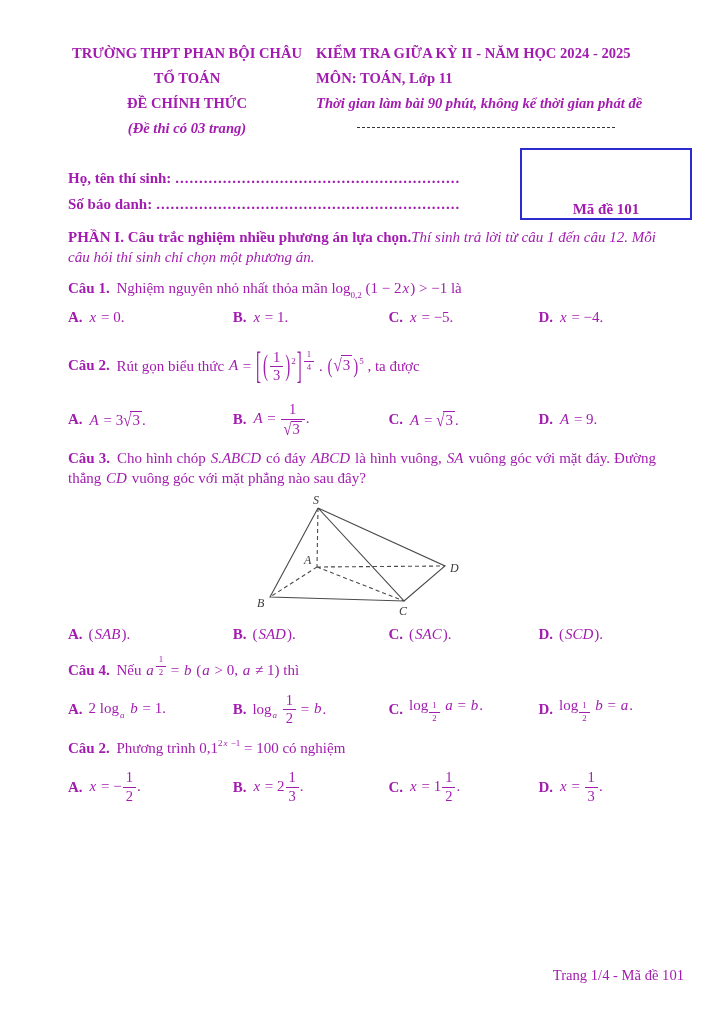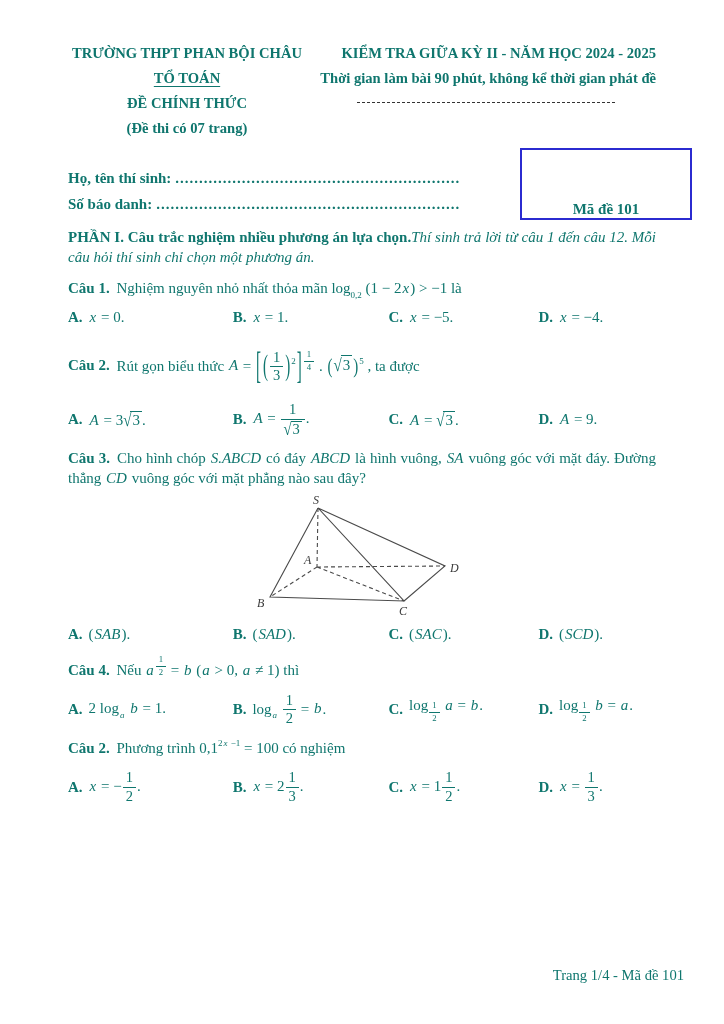--- a/index.html
+++ b/index.html
@@ -1,31 +1,31 @@
 <!DOCTYPE html>
 <html><head>
 <meta charset="utf-8">
 <style>
   html,body{margin:0;padding:0;background:#888;}
   .page{
     width:724px;height:1024px;box-sizing:border-box;background:#ffffff;
     margin:0 auto;position:relative;overflow:hidden;
     padding:44px 68px 0 68px;
     font-family:"Liberation Serif","DejaVu Serif",serif;
-    font-size:15px;color:#0f766e;
+    font-size:15px;color:#a21caf;
   }
   b{font-weight:bold}
   
   .exam-header{display:flex}
   .h-left{width:238px;text-align:center;flex:0 0 auto}
-  .h-right{flex:1;text-align:right;padding-left:10px}
+  .h-right{flex:1;text-align:left;padding-left:10px}
   .hl{font-size:14.6px;line-height:18px;margin-bottom:7px;white-space:nowrap}
   .bold{font-weight:bold}
-  .italic{}
-  .u{text-decoration:underline;text-underline-offset:3px}
+  .italic{font-style:italic}
+  .u{text-underline-offset:3px}
   .sign-line{width:258px;margin:4px auto 0;border-bottom:1.6px dashed #333;height:8px}
   
   .student{margin-top:26px}
   .stu-row{display:flex;align-items:center;width:392px;margin-bottom:9px}
   .stu-row b{white-space:nowrap;margin-right:4px}
   .dots{flex:1;min-width:0;overflow:hidden;white-space:nowrap;letter-spacing:1px;font-weight:bold}
   .code-box{
     position:absolute;top:148px;right:32px;width:168px;height:68px;
     border:2px solid #2b2bd0;display:flex;align-items:flex-end;justify-content:center;
     font-weight:bold;font-size:15px;background:#fff;
@@ -70,24 +70,25 @@
 </head>
 <body>
 
 <div class="page">
 
   <div class="exam-header">
     <div class="h-left">
       <div class="hl bold">TRƯỜNG THPT PHAN BỘI CHÂU</div>
       <div class="hl bold u">TỔ TOÁN</div>
       <div class="hl bold">ĐỀ CHÍNH THỨC</div>
-      <div class="hl bold italic">(Đề thi có 07 trang)</div>
+      <div class="hl bold italic">(Đề thi có 03 trang)</div>
     </div>
     <div class="h-right">
       <div class="hl bold">KIỂM TRA GIỮA KỲ II - NĂM HỌC 2024 - 2025</div>
+      <div class="hl bold">MÔN: TOÁN, Lớp 11</div>
       <div class="hl bold italic">Thời gian làm bài 90 phút, không kể thời gian phát đề</div>
       <div class="sign-line"></div>
     </div>
   </div>
 
   <div class="student">
     <div class="stu-row">
       <b>Họ, tên thí sinh:</b>
       <span class="dots">........................................................................................................................</span>
     </div>

